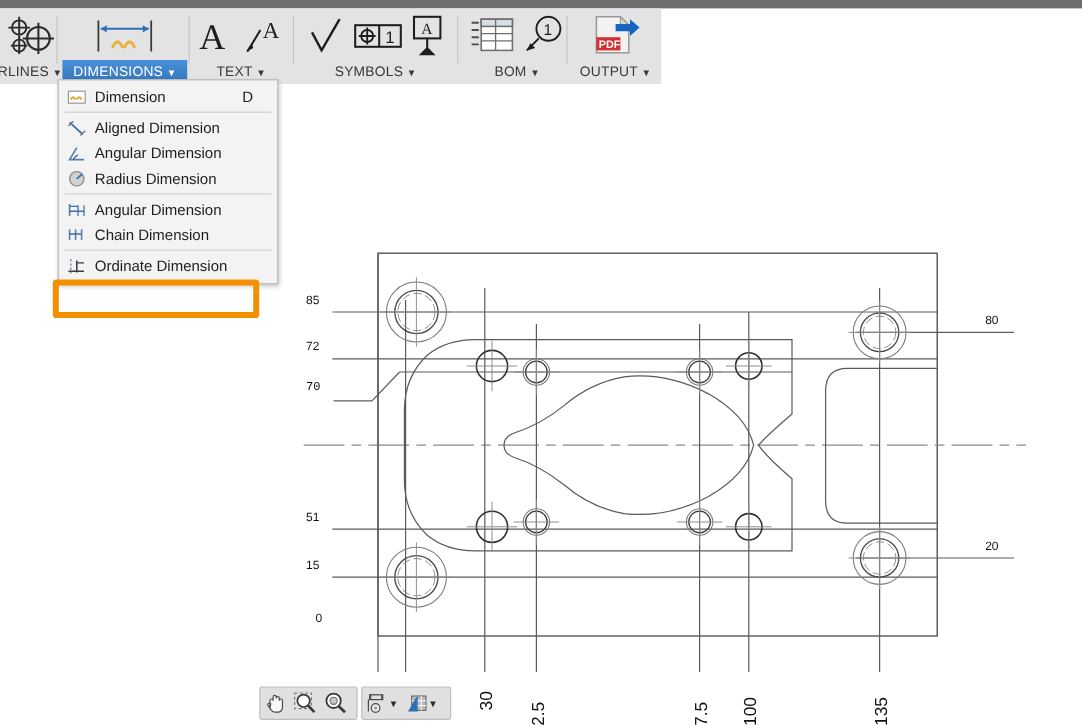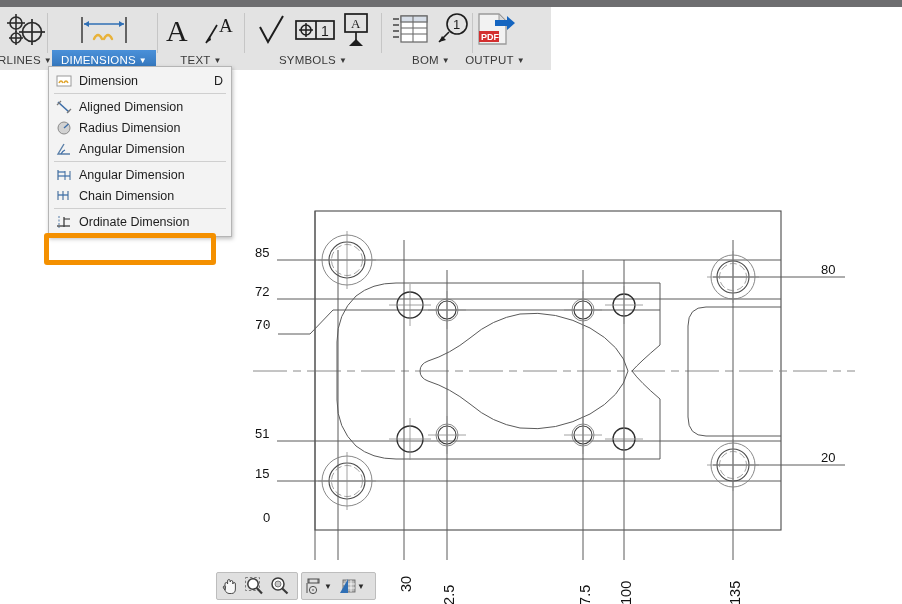--- a/index.html
+++ b/index.html
@@ -43,21 +43,21 @@
   
   #menu{
     position:absolute;left:48px;top:66px;width:182px;
     background:#f3f3f3;border:1px solid #b5b5b5;
     box-shadow:1px 2px 4px rgba(0,0,0,.25);
     padding:3px 0 4px 0;
     z-index:20;
   }
   .mitem{
     height:21px;display:flex;align-items:center;
-    padding-left:6px;padding-right:4px;
+    padding-left:6px;padding-right:16px;
     font-size:12.5px;color:#1d1d1d;white-space:nowrap;
     position:relative;
   }
   .mitem .mico{width:18px;height:16px;margin-right:6px;flex:0 0 18px;
      display:flex;align-items:center;justify-content:center;}
   .mitem .mlabel{flex:1;}
   .mitem .mkey{color:#1d1d1d;font-size:12.5px;padding-right:4px;}
   .msep{height:1px;background:#cfcfcf;margin:2px 5px 2px 5px;}
   
   #hilite{
@@ -72,21 +72,21 @@
   .btgroup{
     position:absolute;top:0;height:26px;background:#e0e0e0;
     border:1px solid #bdbdbd;border-radius:2px;
     display:flex;align-items:center;
   }
   .btbtn{
     width:25px;height:24px;display:flex;align-items:center;justify-content:center;
   }
   .btcaret{font-size:8px;color:#2a2a2a;margin-left:-3px;margin-right:3px;}
   .lbl-left{
-    position:absolute;font-size:13px;color:#111;
+    position:absolute;font-size:10px;color:#111;
     font-family:"Liberation Sans", sans-serif;
   }
   .vtext{
     position:absolute;font-size:14.5px;color:#111;
     transform:rotate(-90deg);transform-origin:left top;white-space:nowrap;
   }
 </style>
 </head>
 <body>
 
@@ -204,21 +204,21 @@
       </svg>
     </div>
     <div class="glabel">
       <span>BOM</span>
       <span class="caret">▼</span>
     </div>
   </div>
 
   <div class="vsep" style="left:472px;"></div>
 
-  <div class="rgroup" style="left:456px;width:78px;text-align:center;">
+  <div class="rgroup" style="left:474px;width:78px;text-align:center;">
     <div class="gicons">
       <svg width="44" height="36" viewBox="0 0 44 36">
         <path d="M6,2 L26,2 L33,9 L33,32 L6,32 Z" fill="#f2f2f2" stroke="#9a9a9a" stroke-width="1.3"></path>
         <path d="M26,2 L26,9 L33,9 Z" fill="#d8d8d8" stroke="#9a9a9a" stroke-width="1"></path>
         <rect x="6" y="19" width="20" height="11" fill="#d32f2f"></rect>
         <text x="8" y="28" font-family="Liberation Sans, sans-serif" font-size="9" font-weight="bold" fill="#ffffff">PDF</text>
         <path d="M22,8 L34,8 L34,4 L42,11 L34,18 L34,14 L22,14 Z" fill="#1565c0"></path>
       </svg>
     </div>
     <div class="glabel">
@@ -251,35 +251,35 @@
         <line x1="1" y1="5" x2="5" y2="1" stroke="#7a7a7a" stroke-width="1.2"></line>
         <line x1="11" y1="13" x2="15" y2="9" stroke="#7a7a7a" stroke-width="1.2"></line>
       </svg>
     </span>
     <span class="mlabel">Aligned Dimension</span>
   </div>
 
   <div class="mitem">
     <span class="mico">
       <svg width="16" height="14" viewBox="0 0 16 14">
+        <path d="M8,2 L2,12 L14,12" fill="none" stroke="#5a7fa8" stroke-width="1.4"></path>
+        <path d="M5,12 q1.5,-3 4,-4" fill="none" stroke="#3d6ea8" stroke-width="1.2"></path>
+      </svg>
+    </span>
+    <span class="mlabel">Angular Dimension</span>
+  </div>
+
+  <div class="mitem">
+    <span class="mico">
+      <svg width="16" height="14" viewBox="0 0 16 14">
         <circle cx="8" cy="7" r="6" fill="#d2d2d2" stroke="#8a8a8a" stroke-width="1"></circle>
         <line x1="8" y1="7" x2="12.5" y2="3" stroke="#3d6ea8" stroke-width="1.4"></line>
       </svg>
     </span>
     <span class="mlabel">Radius Dimension</span>
-  </div>
-
-  <div class="mitem">
-    <span class="mico">
-      <svg width="16" height="14" viewBox="0 0 16 14">
-        <path d="M8,2 L2,12 L14,12" fill="none" stroke="#5a7fa8" stroke-width="1.4"></path>
-        <path d="M5,12 q1.5,-3 4,-4" fill="none" stroke="#3d6ea8" stroke-width="1.2"></path>
-      </svg>
-    </span>
-    <span class="mlabel">Angular Dimension</span>
   </div>
 
   <div class="msep"></div>
 
   <div class="mitem">
     <span class="mico">
       <svg width="16" height="14" viewBox="0 0 16 14">
         <line x1="2" y1="2" x2="2" y2="12" stroke="#5a7fa8" stroke-width="1.4"></line>
         <line x1="9" y1="3" x2="9" y2="12" stroke="#5a7fa8" stroke-width="1.2"></line>
         <line x1="14" y1="3" x2="14" y2="12" stroke="#5a7fa8" stroke-width="1.2"></line>

